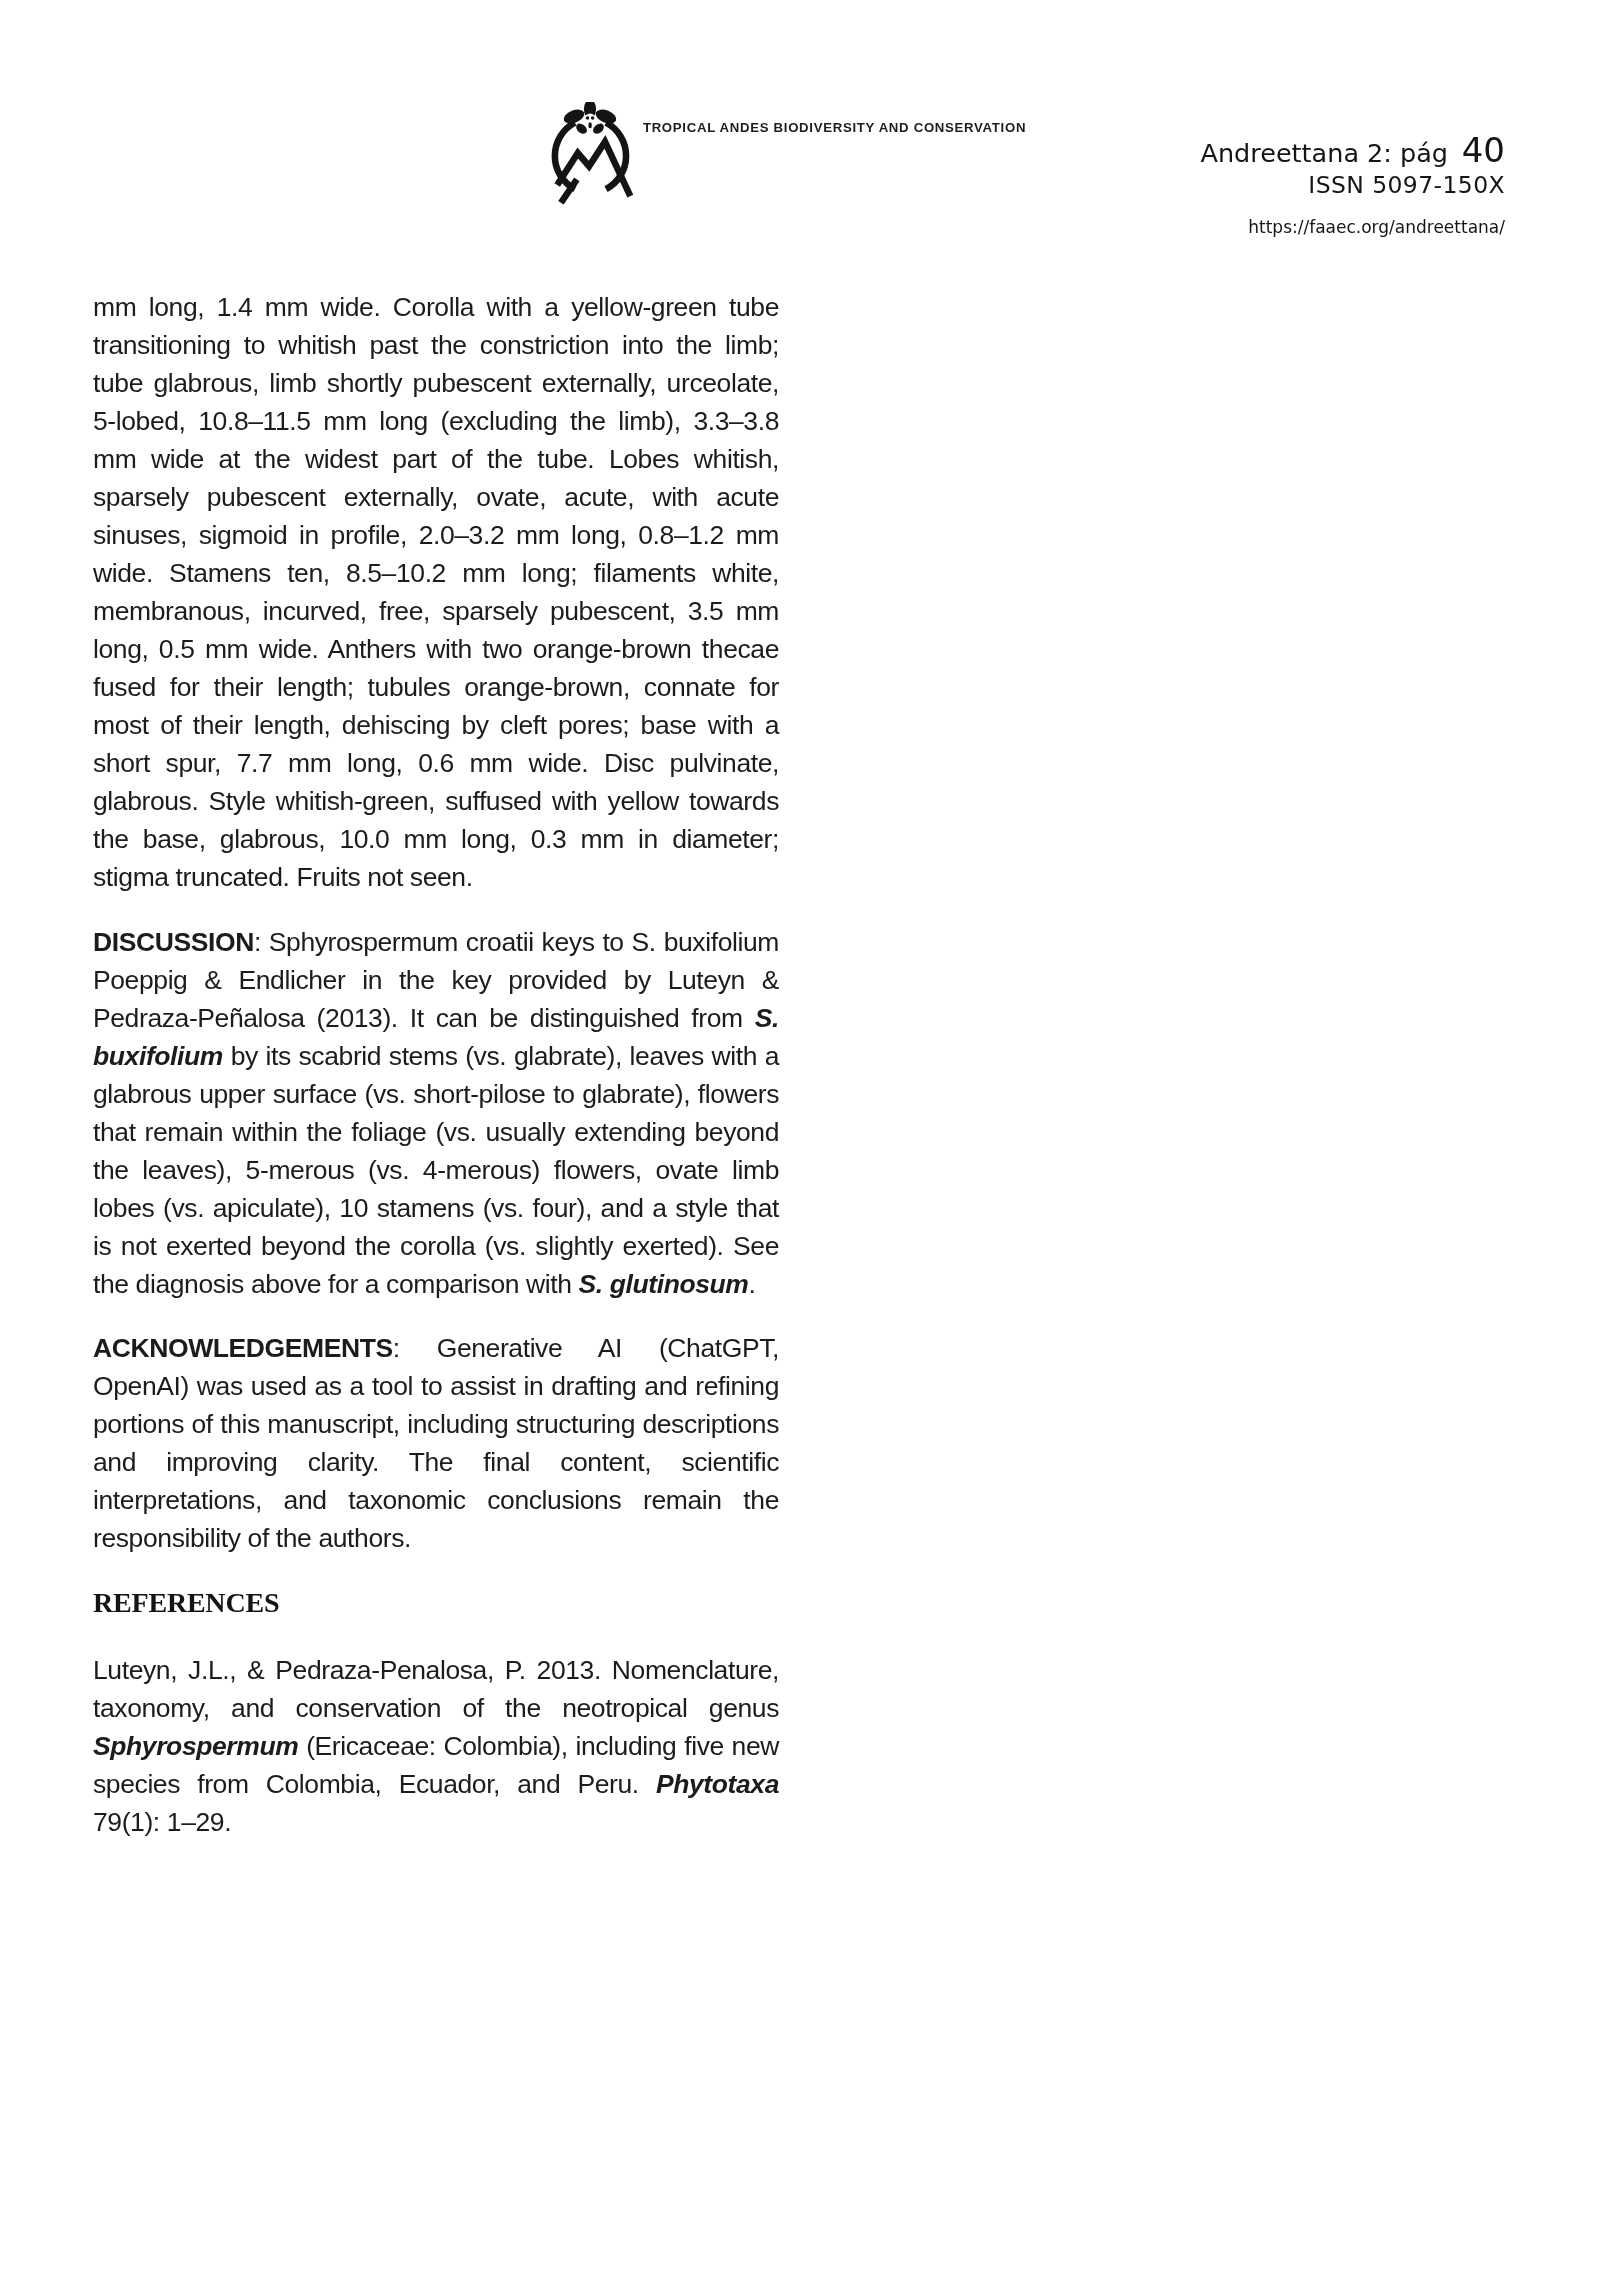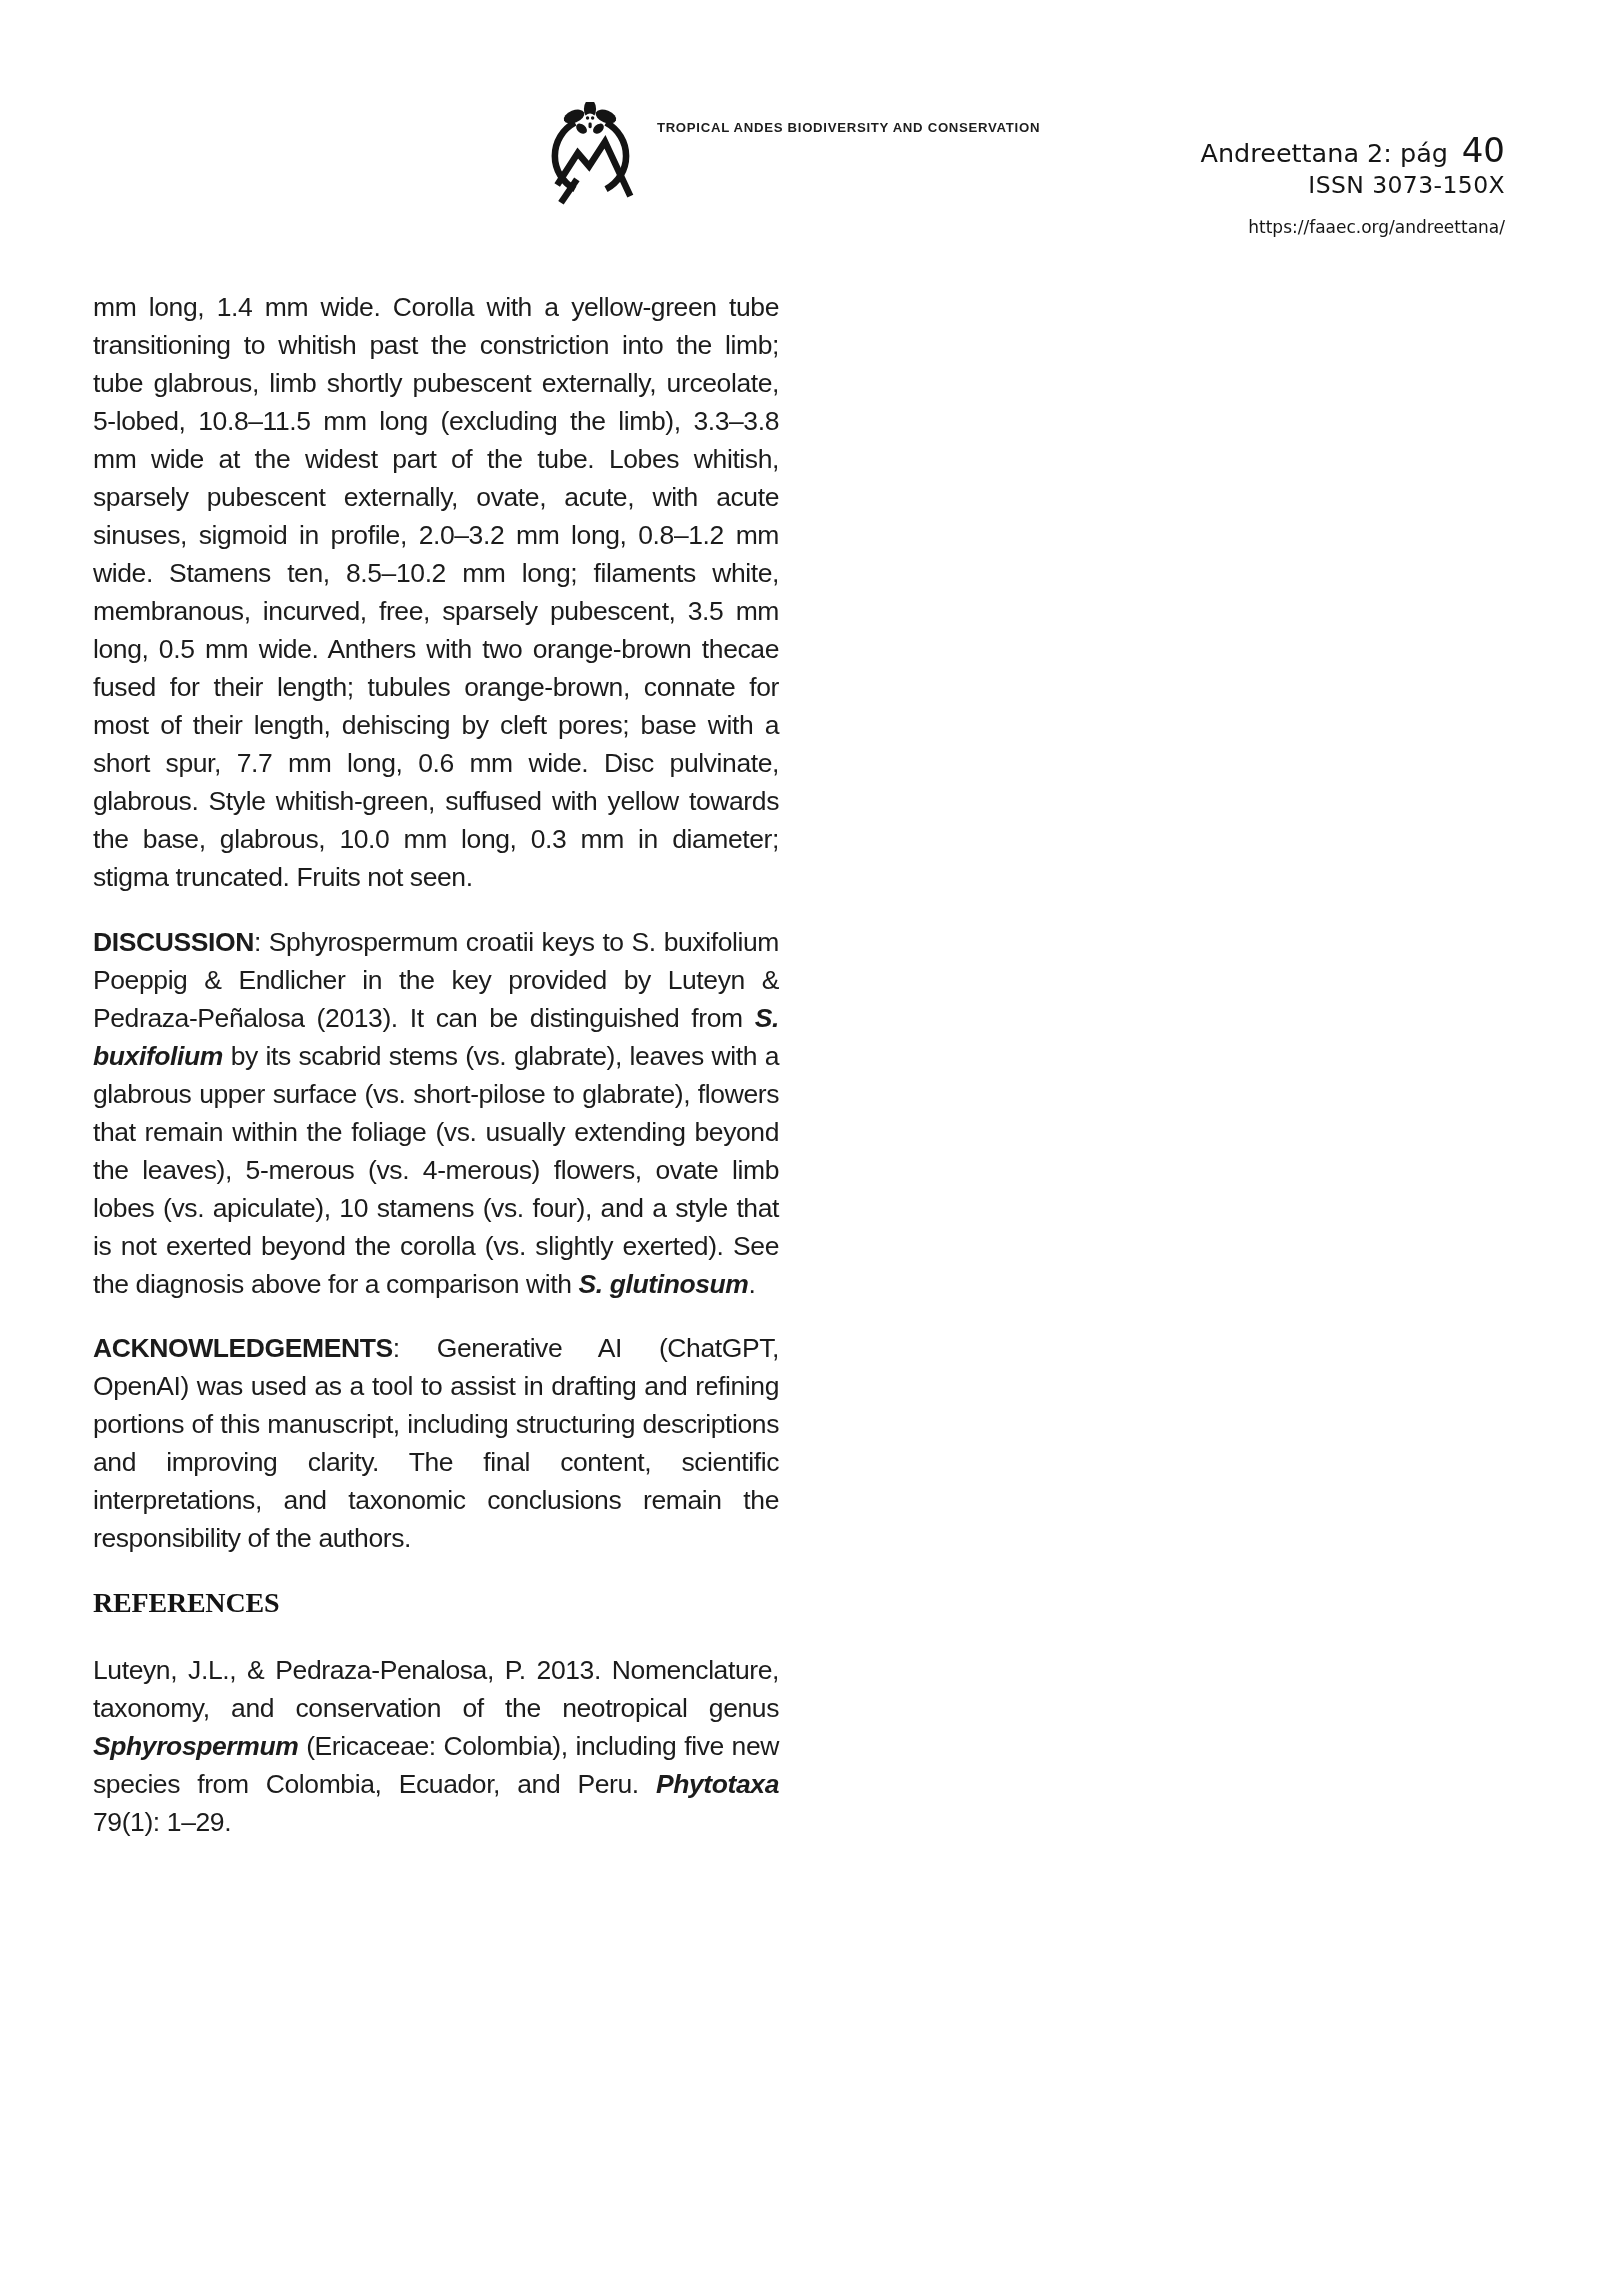--- a/index.html
+++ b/index.html
@@ -28,21 +28,21 @@
     font-weight: 700;
     -webkit-text-stroke: 2.5px #141414;
     color: #141414;
     font-size: 59px;
     line-height: 49px;
     letter-spacing: -2.9px;
     white-space: nowrap;
   }
   .tagline {
     margin-top: 5.9px;
-    margin-left: 16px;
+    margin-left: 2px;
     font-size: 13.2px;
     font-weight: 700;
     letter-spacing: 0.7px;
     color: #1d1d1d;
     white-space: nowrap;
   }
 
   .issue-meta {
     position: absolute;
     right: 116px;
@@ -127,21 +127,21 @@
       <div class="logo-text">
         <div class="tagline">TROPICAL ANDES BIODIVERSITY AND CONSERVATION</div>
       </div>
     </div>
 
     <div class="issue-meta">
       <div class="issue-line">
         <span>Andreettana 2: pág</span>
         <span class="page-num">40</span>
       </div>
-      <div class="issn">ISSN 3073-150X</div>
+      <div class="issn">ISSN 5097-150X</div>
       <div class="url">https://faaec.org/andreettana/</div>
     </div>
 
   </header>
 
   <main class="body-col">
     <p class="para"><span class="r-n">mm long, 1.4 mm wide. Corolla with a yellow-green tube transitioning to whitish past the constriction into the limb; tube glabrous, limb shortly pubescent externally, urceolate, 5-lobed, 10.8–11.5 mm long (excluding the limb), 3.3–3.8 mm wide at the widest part of the tube. Lobes whitish, sparsely pubescent externally, ovate, acute, with acute sinuses, sigmoid in profile, 2.0–3.2 mm long, 0.8–1.2 mm wide. Stamens ten, 8.5–10.2 mm long; filaments white, membranous, incurved, free, sparsely pubescent, 3.5 mm long, 0.5 mm wide. Anthers with two orange-brown thecae fused for their length; tubules orange-brown, connate for most of their length, dehiscing by cleft pores; base with a short spur, 7.7 mm long, 0.6 mm wide. Disc pulvinate, glabrous. Style whitish-green, suffused with yellow towards the base, glabrous, 10.0 mm long, 0.3 mm in diameter; stigma truncated. Fruits not seen.</span></p>
     <p class="para"><span class="r-b">DISCUSSION</span><span class="r-n">: </span><span class="r-i">Sphyrospermum croatii</span><span class="r-n"> keys to </span><span class="r-i">S. buxifolium</span><span class="r-n"> Poeppig &amp; Endlicher in the key provided by Luteyn &amp; Pedraza-Peñalosa (2013). It can be distinguished from </span><span class="r-bi">S. buxifolium</span><span class="r-n"> by its scabrid stems (vs. glabrate), leaves with a glabrous upper surface (vs. short-pilose to glabrate), flowers that remain within the foliage (vs. usually extending beyond the leaves), 5-merous (vs. 4-merous) flowers, ovate limb lobes (vs. apiculate), 10 stamens (vs. four), and a style that is not exerted beyond the corolla (vs. slightly exerted). See the diagnosis above for a comparison with </span><span class="r-bi">S. glutinosum</span><span class="r-n">.</span></p>
     <p class="para"><span class="r-b">ACKNOWLEDGEMENTS</span><span class="r-n">: Generative AI (ChatGPT, OpenAI) was used as a tool to assist in drafting and refining portions of this manuscript, including structuring descriptions and improving clarity. The final content, scientific interpretations, and taxonomic conclusions remain the responsibility of the authors.</span></p>
     <h2 class="refs-heading">REFERENCES</h2>

